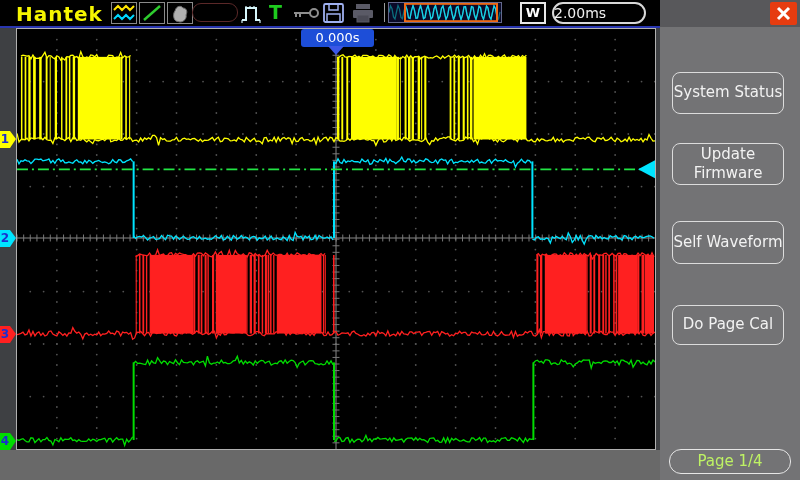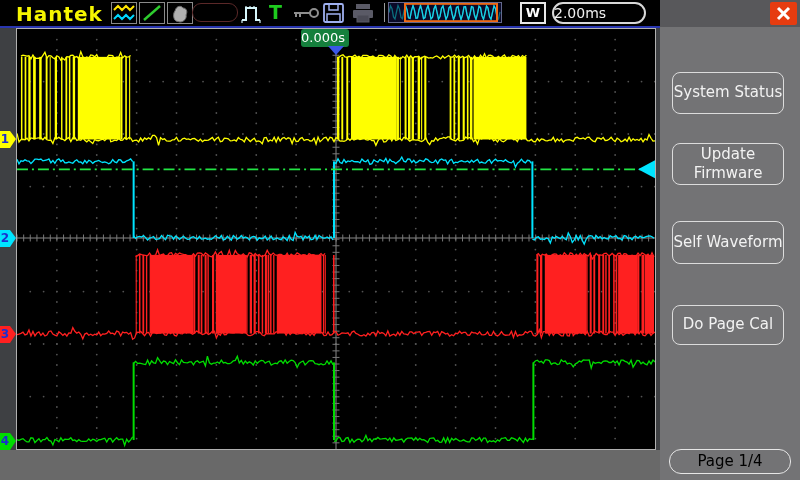--- a/index.html
+++ b/index.html
@@ -17,39 +17,39 @@
   #preview-box{position:absolute;left:388px;top:2px;width:114px;height:21px;background:#0a0a28;border:1px solid #63688c;box-sizing:border-box;}
   #w-box{position:absolute;left:520px;top:2px;width:26px;height:22px;background:#000;border:2px solid #e8e8e8;
          box-sizing:border-box;color:#fff;font-size:13px;font-weight:bold;text-align:center;line-height:18px;}
   #tb-pill{position:absolute;left:552px;top:2px;width:94px;height:22px;background:#000;border:2px solid #d8d8d8;
            box-sizing:border-box;border-radius:11px;color:#f0f0f0;font-size:14px;line-height:18px;}
 
   
   #grid{position:absolute;left:16px;top:28px;width:640px;height:422px;background:#000;
         border:1px solid #b0b0b0;box-sizing:border-box;}
   #wave{position:absolute;left:0;top:0;}
-  #trig-balloon{position:absolute;left:301px;top:29px;width:48px;height:18px;background:#15803d;
-                border-radius:3px;color:#fff;font-size:13px;text-align:left;line-height:18px;z-index:5;}
+  #trig-balloon{position:absolute;left:301px;top:29px;width:73px;height:18px;background:#1d4ed8;
+                border-radius:3px;color:#fff;font-size:13px;text-align:center;line-height:18px;z-index:5;}
   #trig-balloon-tip{position:absolute;left:328px;top:46px;width:0;height:0;z-index:5;
                 border-left:8px solid transparent;border-right:8px solid transparent;border-top:9px solid #3b57e6;}
   .ch-marker{position:absolute;left:0;width:16px;height:17px;z-index:4;
              clip-path:polygon(0 0,10px 0,16px 8px,10px 17px,0 17px);
              color:#1b2fd0;font-size:12px;font-weight:bold;text-align:left;}
   .ch-marker span{display:inline-block;width:10px;text-align:center;line-height:17px;}
 
   
   #sidebar{position:absolute;left:660px;top:0;width:140px;height:480px;background:#737375;}
   #sidebar-header{position:absolute;left:0;top:0;width:140px;height:27px;background:#58585b;}
   #sidebar-title{position:absolute;left:20px;top:0;color:#fff;font-size:20px;letter-spacing:2px;line-height:27px;}
   #close-btn{position:absolute;right:3px;top:2px;width:27px;height:23px;background:#e63c10;border-radius:2px;}
   .menu-btn{position:absolute;left:12px;width:112px;background:transparent;border:1px solid #dcdcdc;
             border-radius:8px;color:#f2f2f2;font-size:15px;text-align:center;
             display:flex;align-items:center;justify-content:center;line-height:1.3;box-sizing:border-box;}
   #page-btn{position:absolute;left:9px;width:122px;top:449px;height:25px;border:1px solid #e6e6e6;border-radius:12px;
-            color:#000000;font-size:15px;text-align:center;line-height:23px;box-sizing:border-box;}
+            color:#bef264;font-size:15px;text-align:center;line-height:23px;box-sizing:border-box;}
 
   
   #statusbar{position:absolute;left:0;top:450px;width:660px;height:30px;background:#696969;}
 </style>
 </head>
 <body>
 <div id="screen">
 
   <div id="toolbar">
     <div id="logo">Hantek</div>

